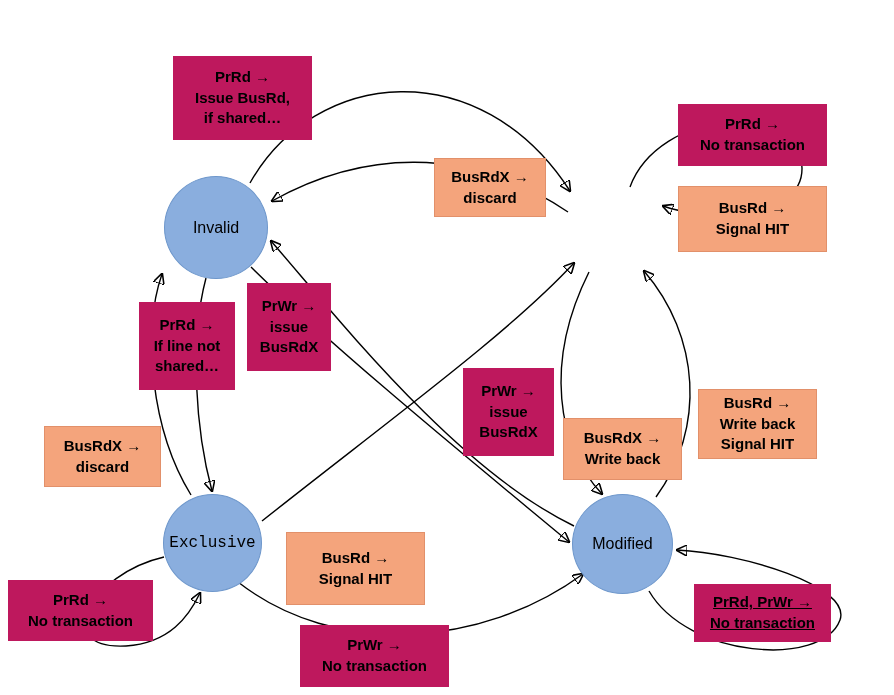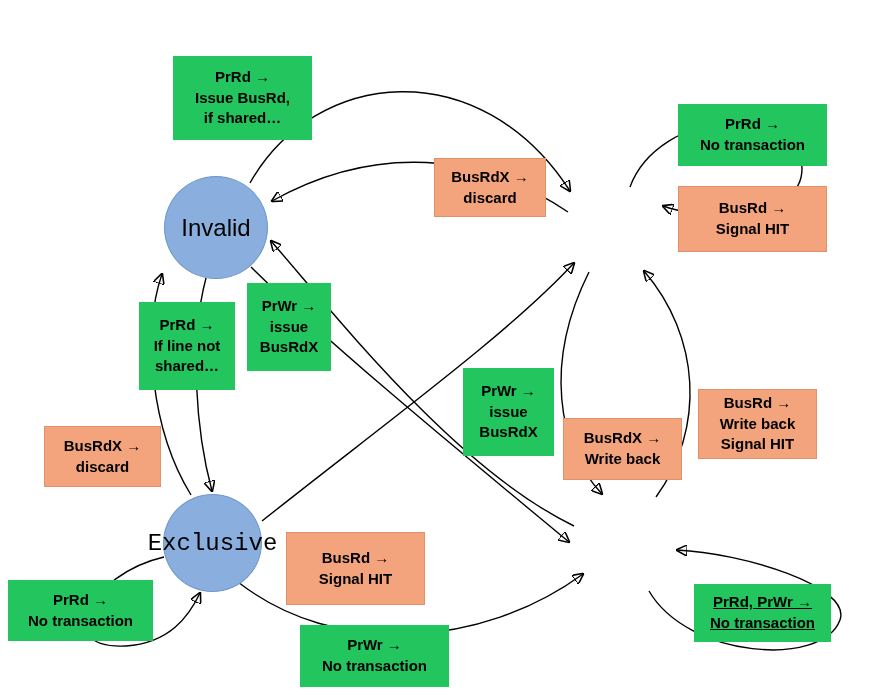--- a/index.html
+++ b/index.html
@@ -15,37 +15,37 @@
   .arrows { position: absolute; left: 0; top: 0; }
   .arrows path { stroke: #000000; stroke-width: 1.4; fill: none; }
   .state {
     position: absolute;
     border-radius: 50%;
     background: #8AAEDE;
     border: 1.5px solid #6E97CB;
     display: flex;
     align-items: center;
     justify-content: center;
-    font-size: 24px;
+    font-size: 16px;
     color: #000000;
   }
   .box {
     position: absolute;
     display: flex;
     align-items: center;
     justify-content: center;
     text-align: center;
     white-space: pre-line;
     font-weight: bold;
     font-size: 15px;
     line-height: 1.38;
     color: #000000;
     padding: 3px 4px;
   }
-  .box.gray { background: #22c55e; }
+  .box.gray { background: #be185d; }
   .box.orange { background: #F4A47C; border: 1px solid #E2906A; margin-top: 16px; }
 </style>
 </head>
 <body>
 
 <div class="canvas">
 
   <svg class="arrows" width="894" height="695" viewBox="0 0 894 695">
     <defs>
       <marker id="arrow" viewBox="0 0 10 10" refX="9" refY="5" markerWidth="8" markerHeight="8" orient="auto">
@@ -65,20 +65,23 @@
     <path marker-end="url(#arrow)" d="M 238 582 C 335 658, 482 648, 583 574"></path>
     <path marker-end="url(#arrow)" d="M 164 557 C 90 574, 50 650, 126 646 C 170 643, 189 616, 200 593"></path>
     <path marker-end="url(#arrow)" d="M 649 591 C 688 658, 822 668, 840 620 C 852 586, 742 553, 677 550"></path>
   </svg>
 
   <div class="state" style="left:164px; top:176px; width:104px; height:103px;">
     <span>Invalid</span>
   </div>
   <div class="state" style="left:163px; top:494px; width:99px; height:98px;font-family:Liberation Mono, monospace;">
     <span>Exclusive</span>
+  </div>
+  <div class="state" style="left:572px; top:494px; width:101px; height:100px;">
+    <span>Modified</span>
   </div>
 
   <div class="box gray" style="left:173px; top:56px;  width:139px; height:84px;">PrRd →
 Issue BusRd,
 if shared…</div>
   <div class="box orange" style="left:434px; top:142px; width:112px; height:59px;">BusRdX →
 discard</div>
   <div class="box gray" style="left:678px; top:104px; width:149px; height:62px;">PrRd →
 No transaction</div>
   <div class="box orange" style="left:678px; top:170px; width:149px; height:66px;">BusRd →

